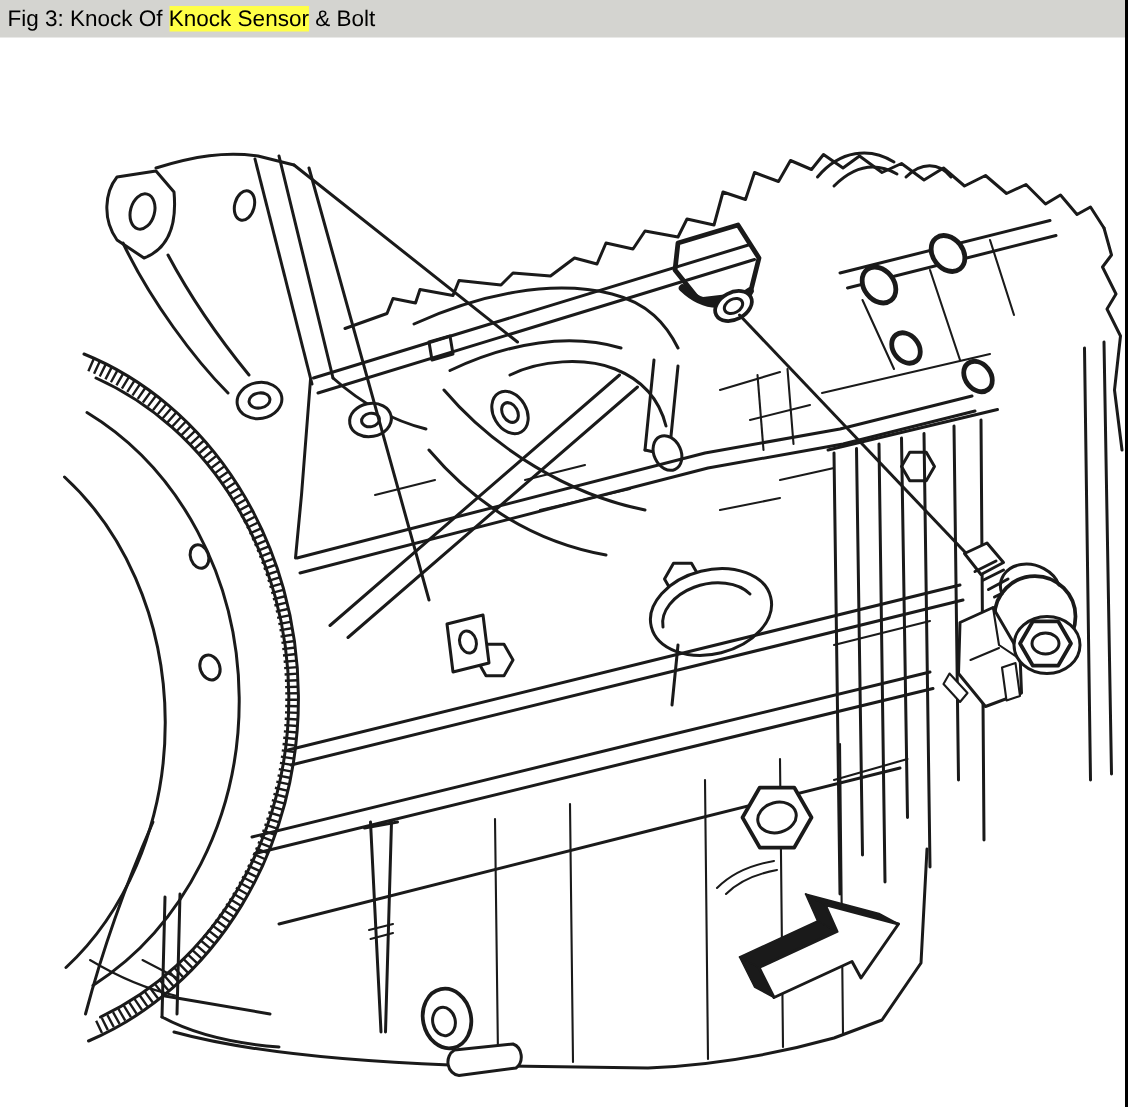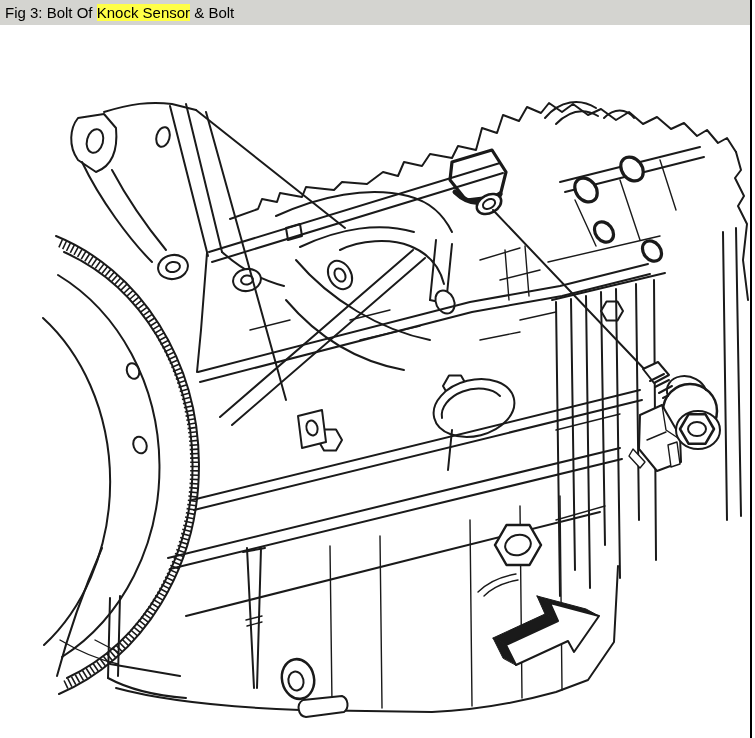--- a/index.html
+++ b/index.html
@@ -41,21 +41,21 @@
   .art .fw{fill:#ffffff;}                 
   .art .fb{fill:var(--line);stroke:var(--line);stroke-width:1;} 
   .art .teeth{stroke-width:9;stroke-dasharray:1.6 2.7;stroke-linecap:butt;}
   .art .bold{stroke-width:3.2;}
   .art .thin{stroke-width:1.4;}
 </style>
 </head>
 <body>
 
 <div class="header-bar">
-  <div class="caption"><span>Fig 3: Bolt Of </span><span class="hl">Knock Sensor</span><span> &amp; Bolt</span></div>
+  <div class="caption"><span>Fig 3: Knock Of </span><span class="hl">Knock Sensor</span><span> &amp; Bolt</span></div>
 </div>
 
 <svg class="art" viewBox="0 0 755 738">
 
   <g>
     <path d="M 56,236 A 216,244 0 0 1 59,694"></path>
     <path class="teeth" d="M 60,243 A 210,238 0 0 1 63,686"></path>
     <path d="M 64,252 A 204,230 0 0 1 67,678"></path>
     <path d="M 58,275 A 192,218 0 0 1 62,657"></path>
     <path d="M 43,318 A 168,205 0 0 1 44,645"></path>

